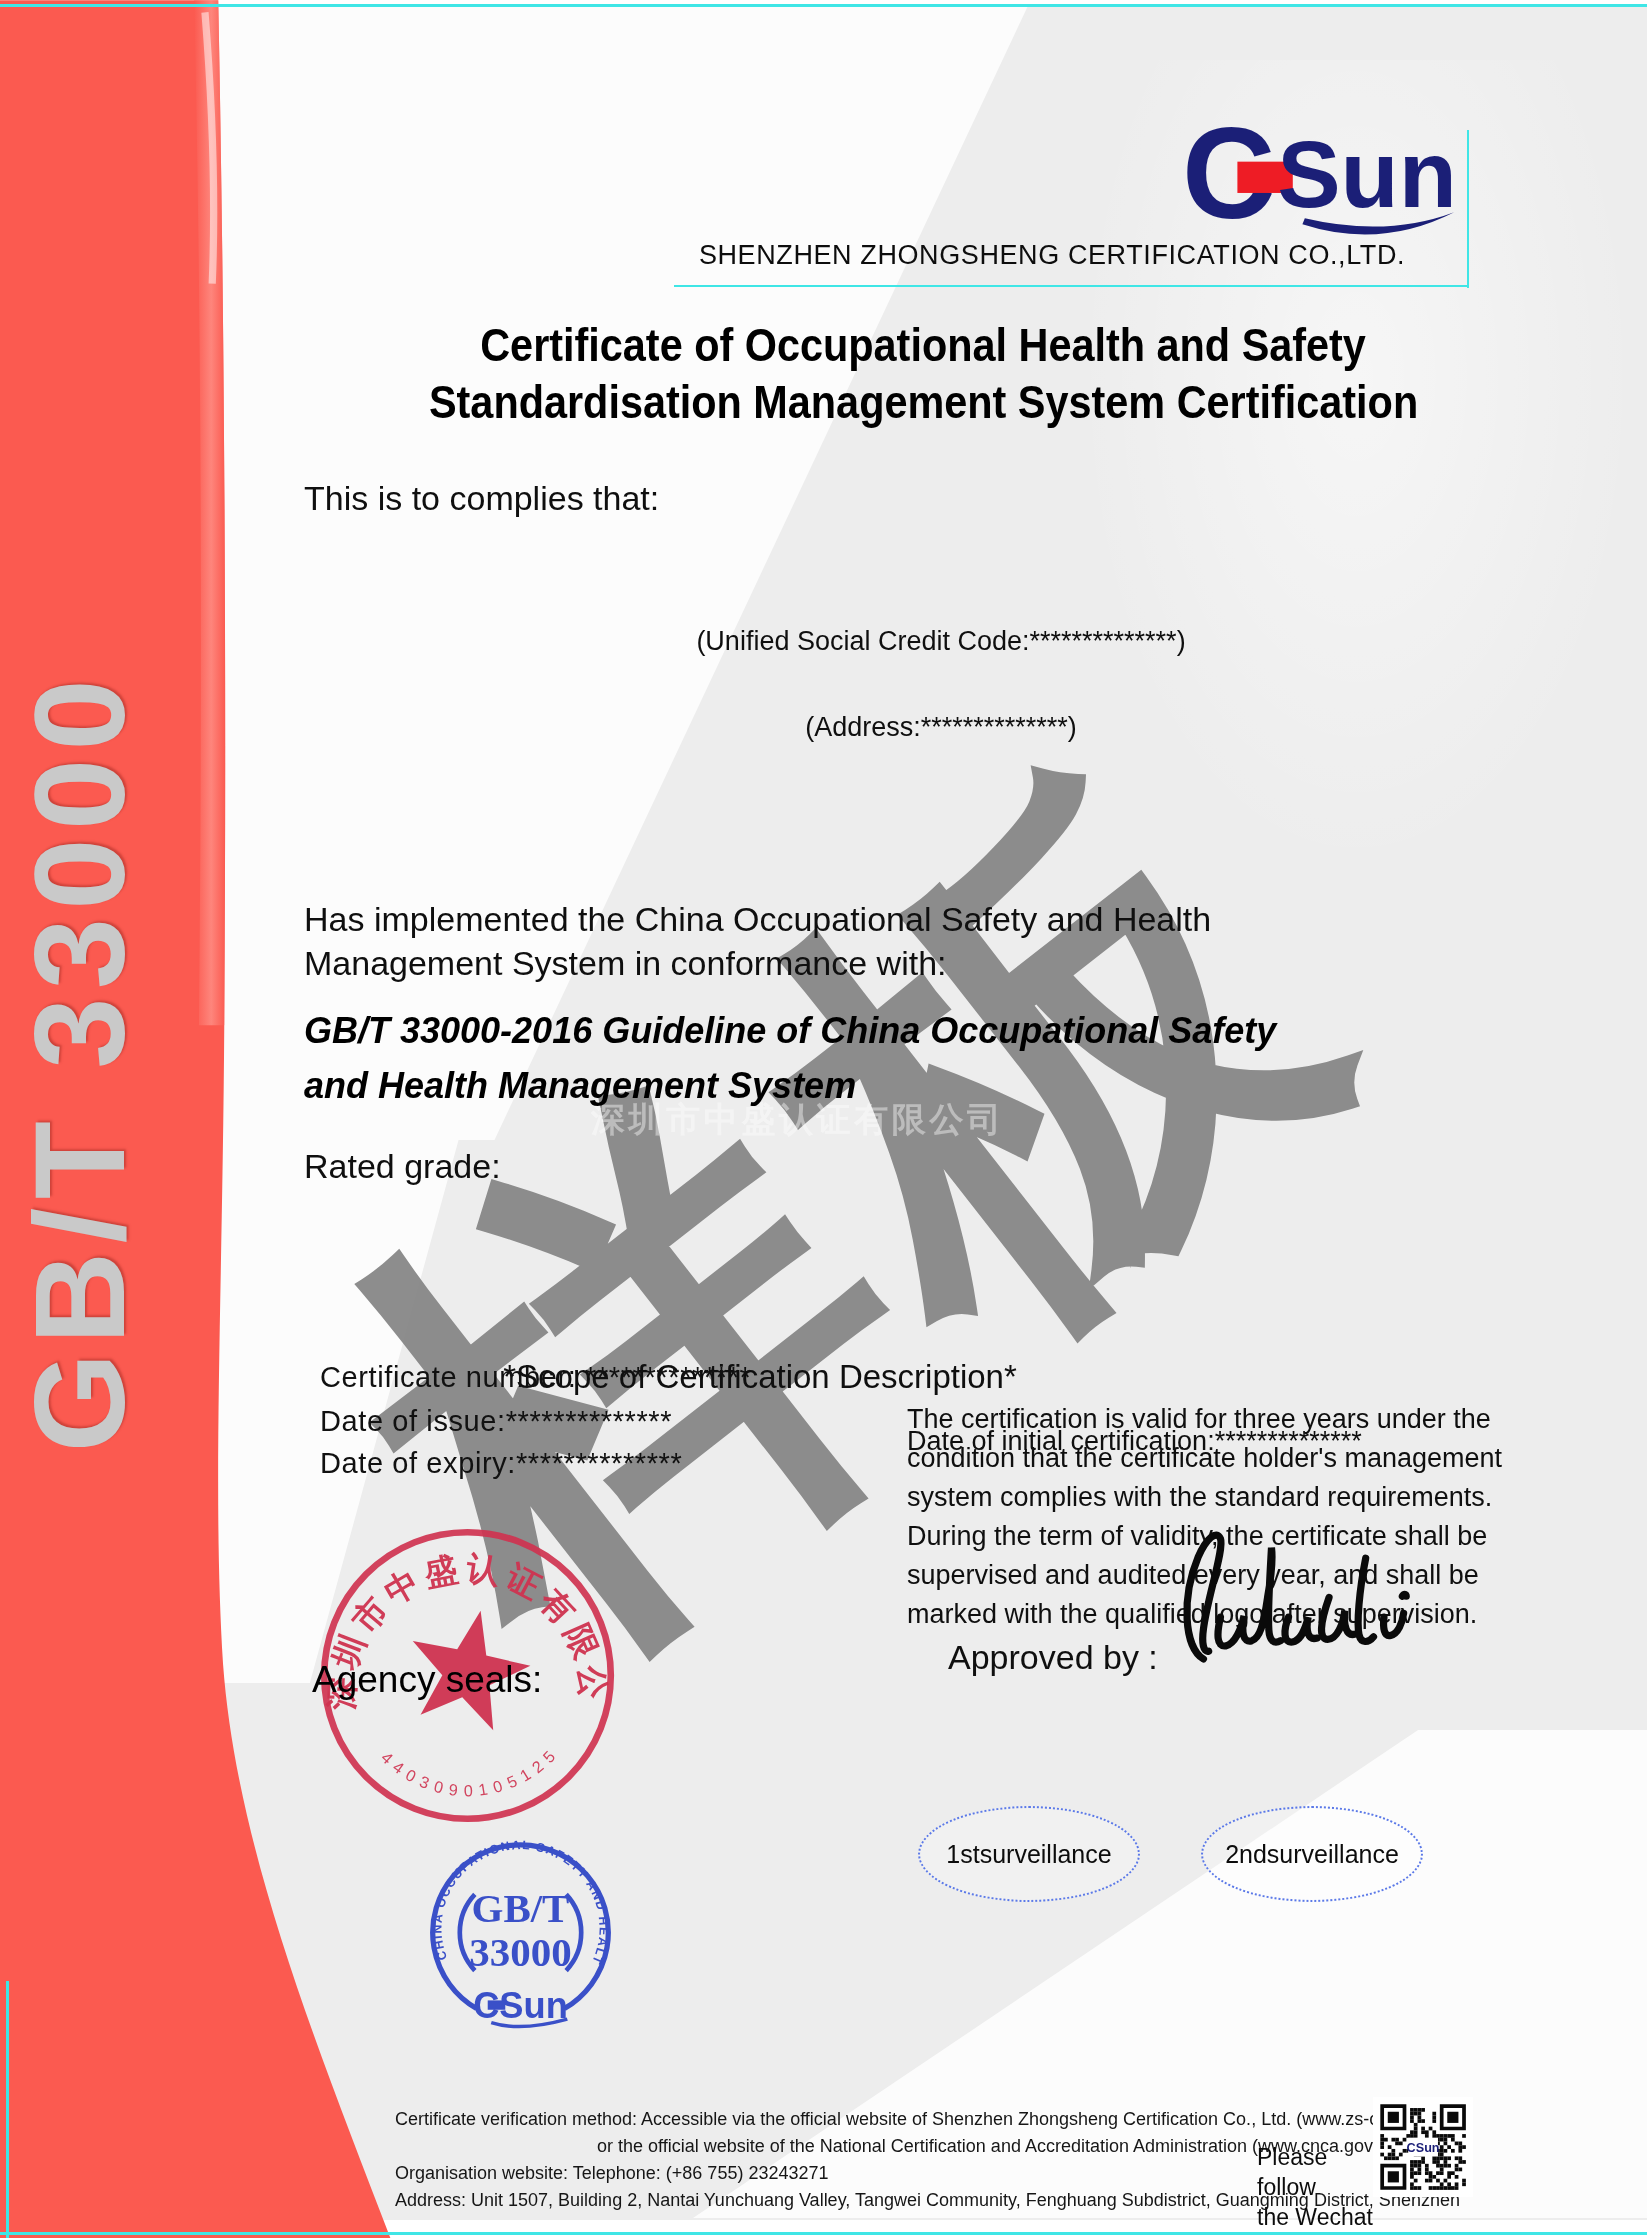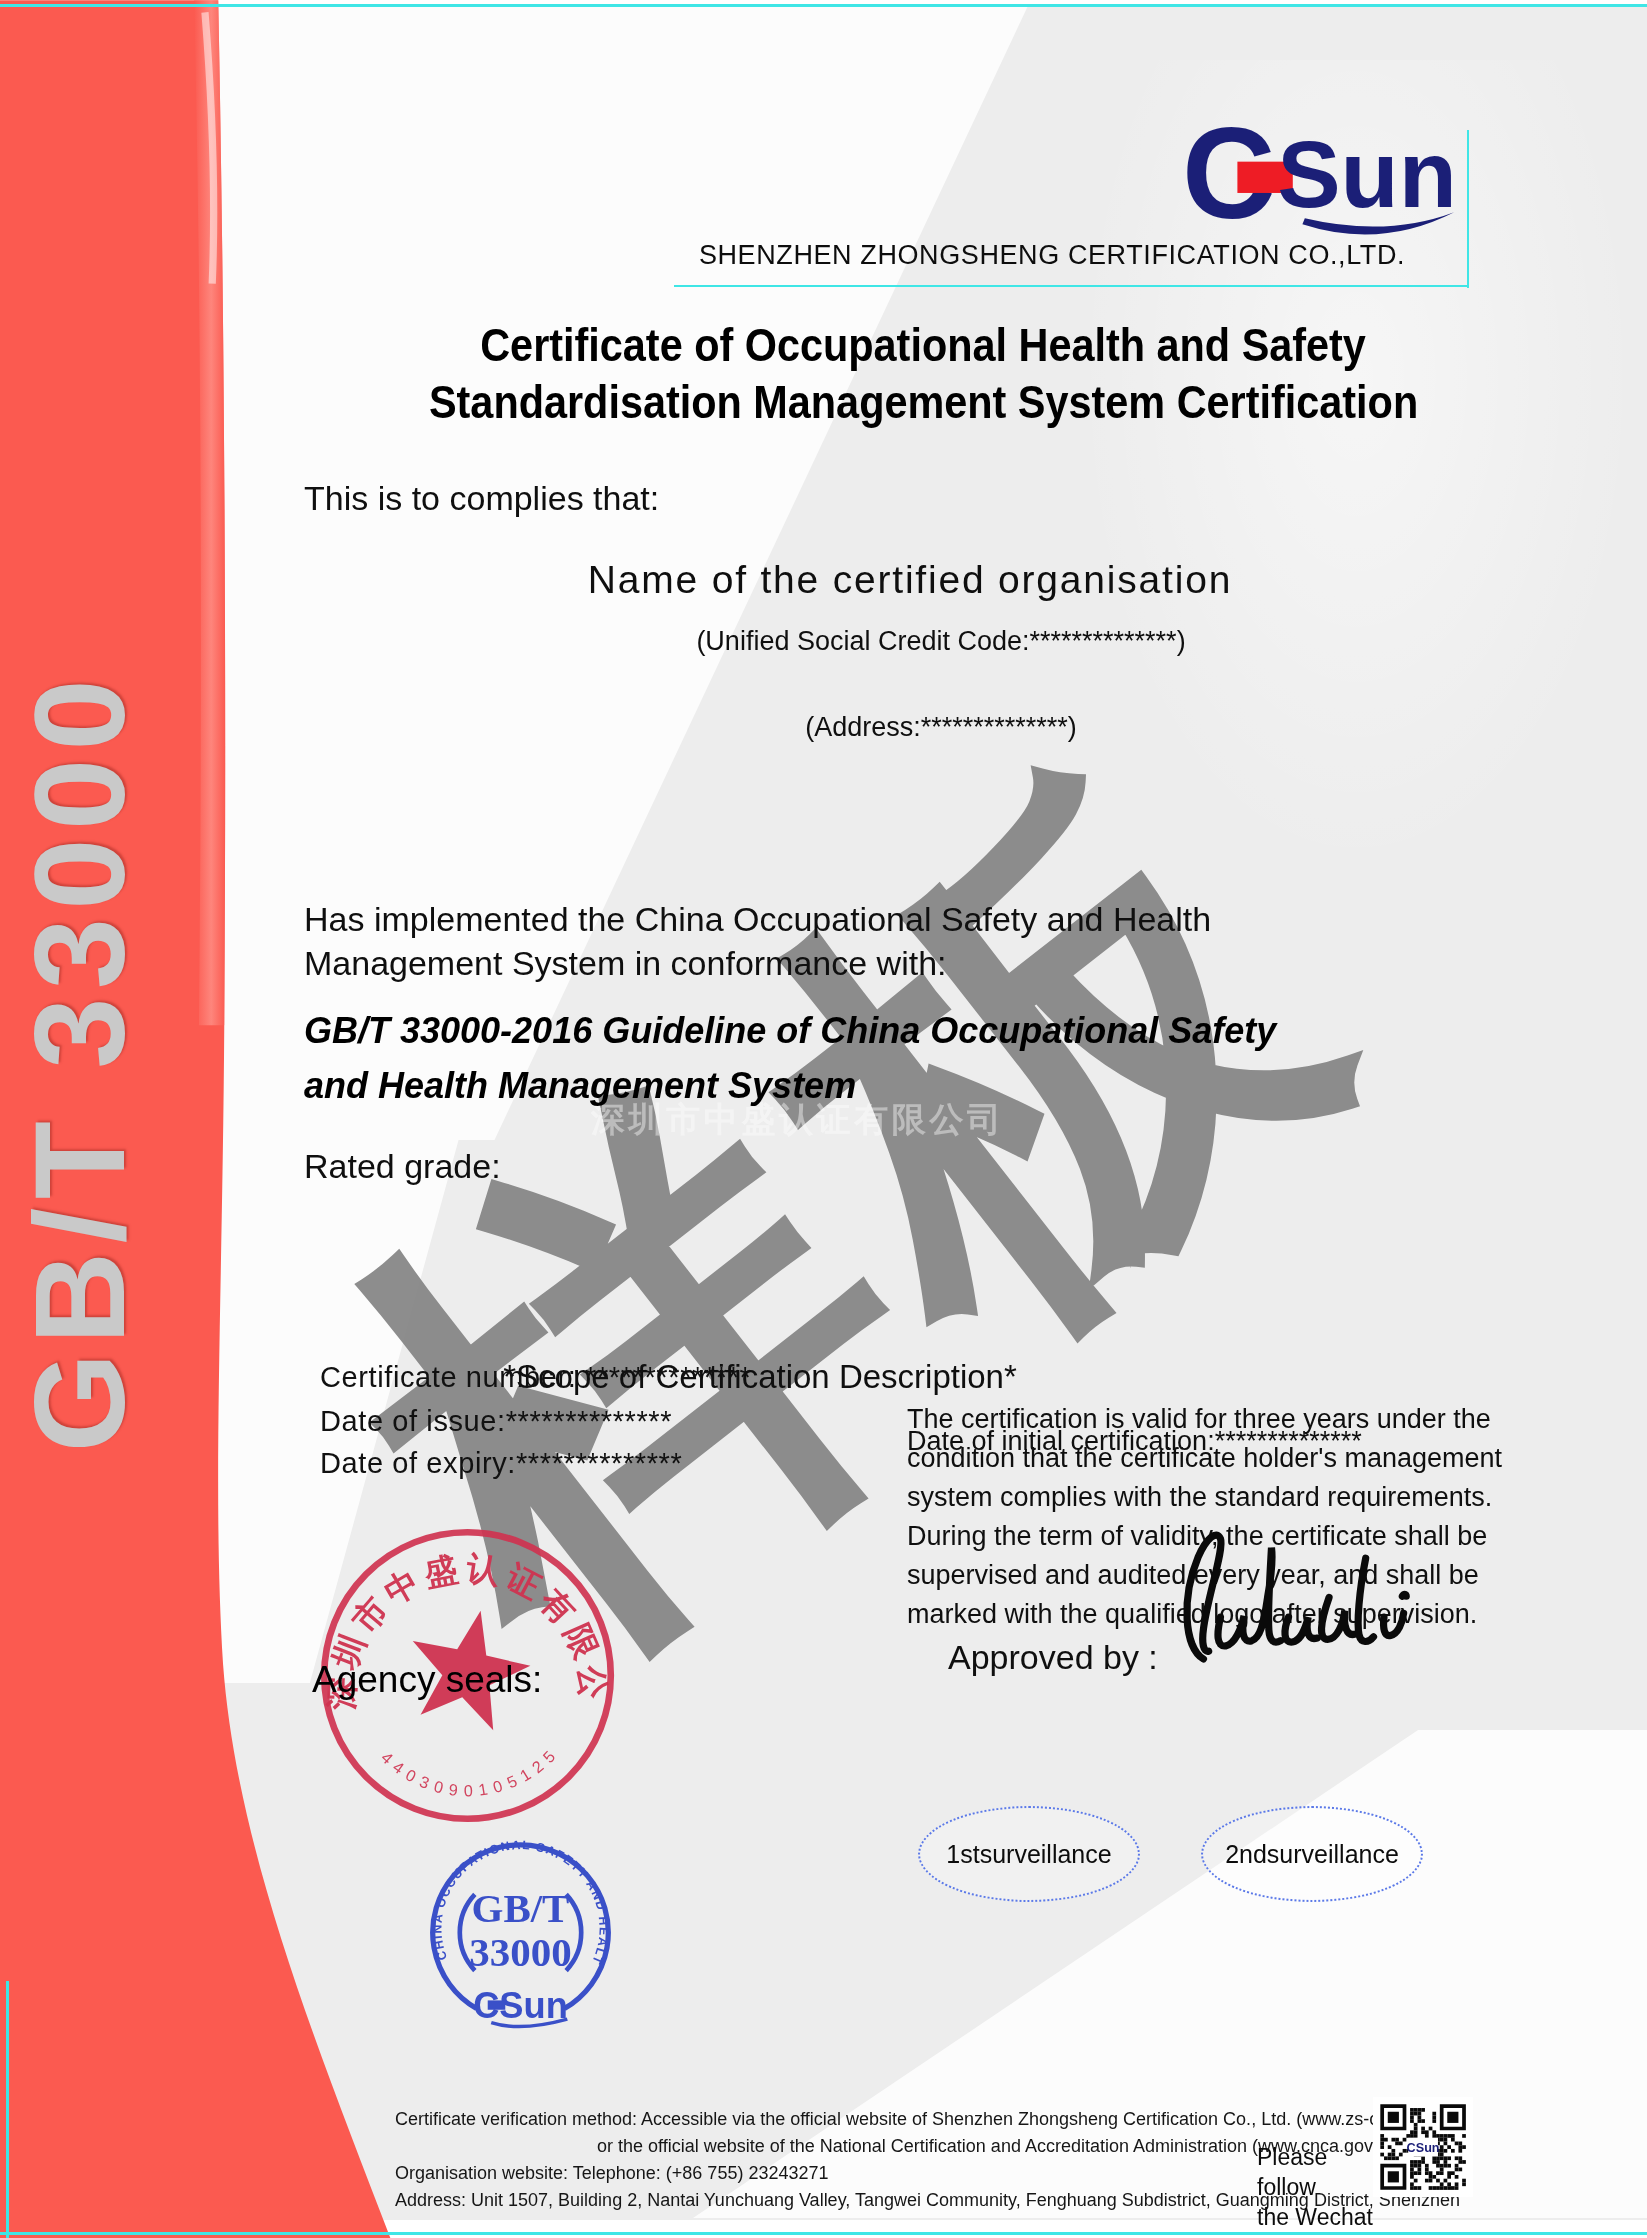--- a/index.html
+++ b/index.html
@@ -138,21 +138,20 @@
   <div class="abs" id="company-name">SHENZHEN ZHONGSHENG  CERTIFICATION CO.,LTD.</div>
 
   <div class="abs title-line" id="title1">
     <span>Certificate of Occupational Health and Safety</span>
   </div>
   <div class="abs title-line" id="title2">
     <span>Standardisation Management System Certification</span>
   </div>
 
   <div class="abs body-text" id="certify">This is to complies that:</div>
-  <div class="abs body-text" id="org-name">Name of the certified organisation</div>
   <div class="abs body-text" id="credit-code">(Unified Social Credit Code:**************)</div>
   <div class="abs body-text" id="address-line">(Address:**************)</div>
 
   <div class="abs body-text" id="impl1">Has implemented the China Occupational Safety and Health</div>
   <div class="abs body-text" id="impl2">Management System in conformance with:</div>
   <div class="abs std" id="std1">GB/T 33000-2016 Guideline of China Occupational Safety</div>
   <div class="abs std" id="std2">and Health Management System</div>
   <div class="abs body-text" id="rated">Rated grade:</div>
   <div class="abs body-text" id="scope-ph">*Scope of Certification Description*</div>
 

